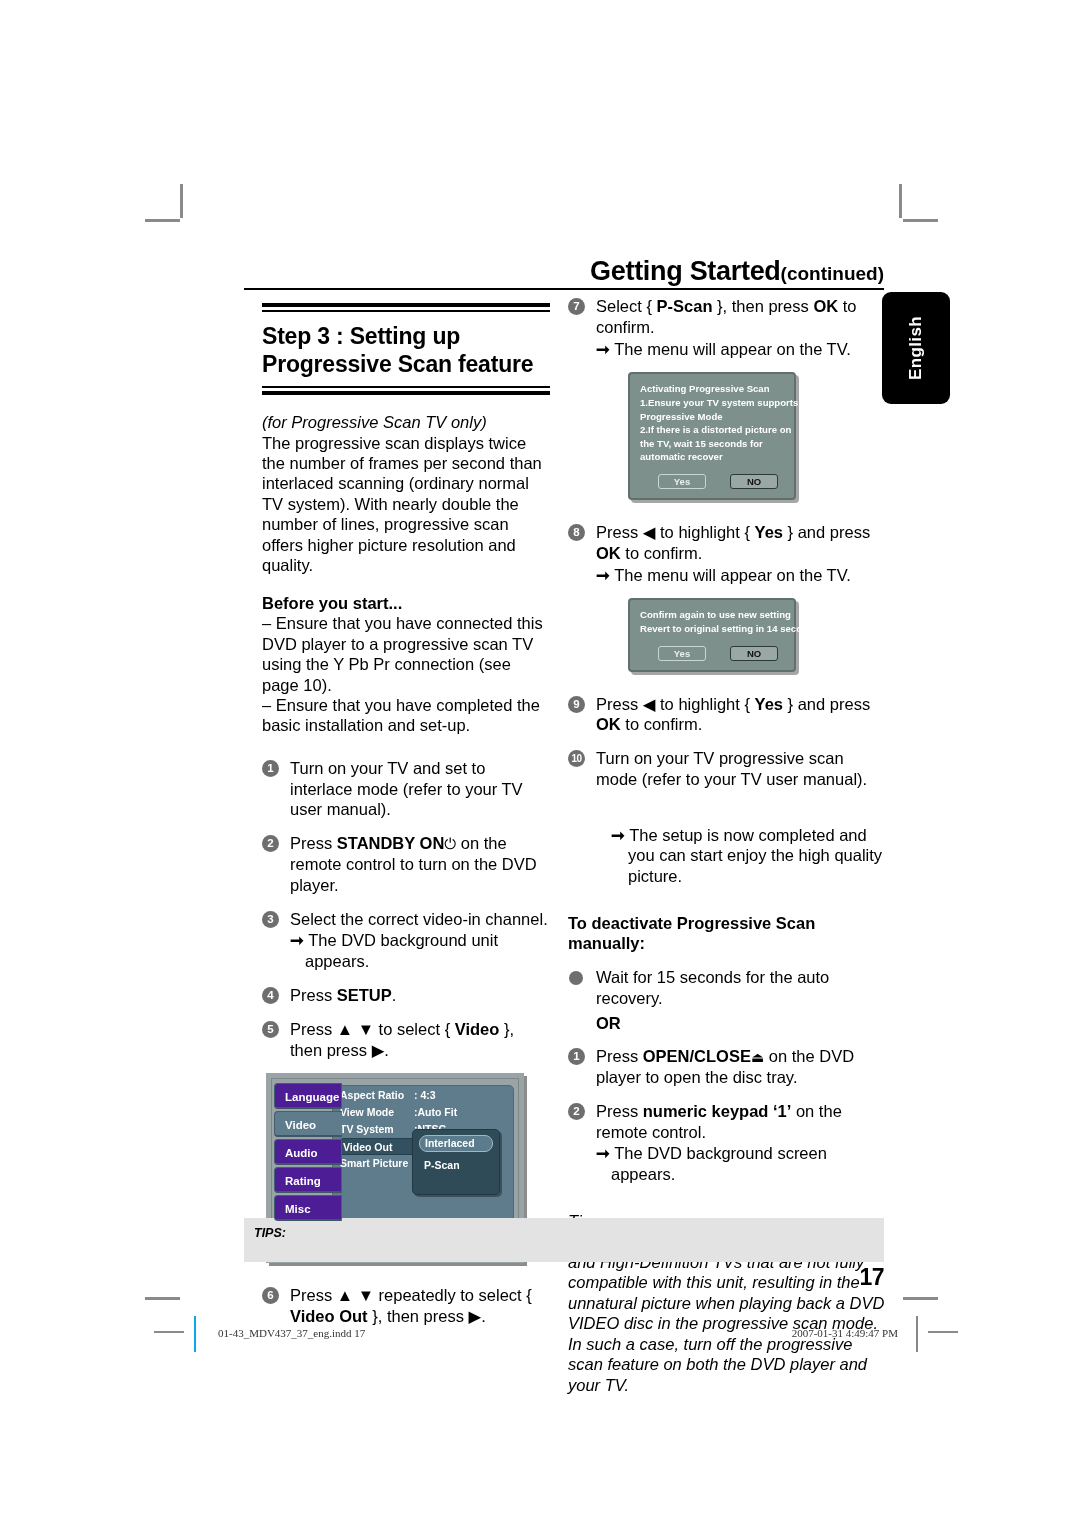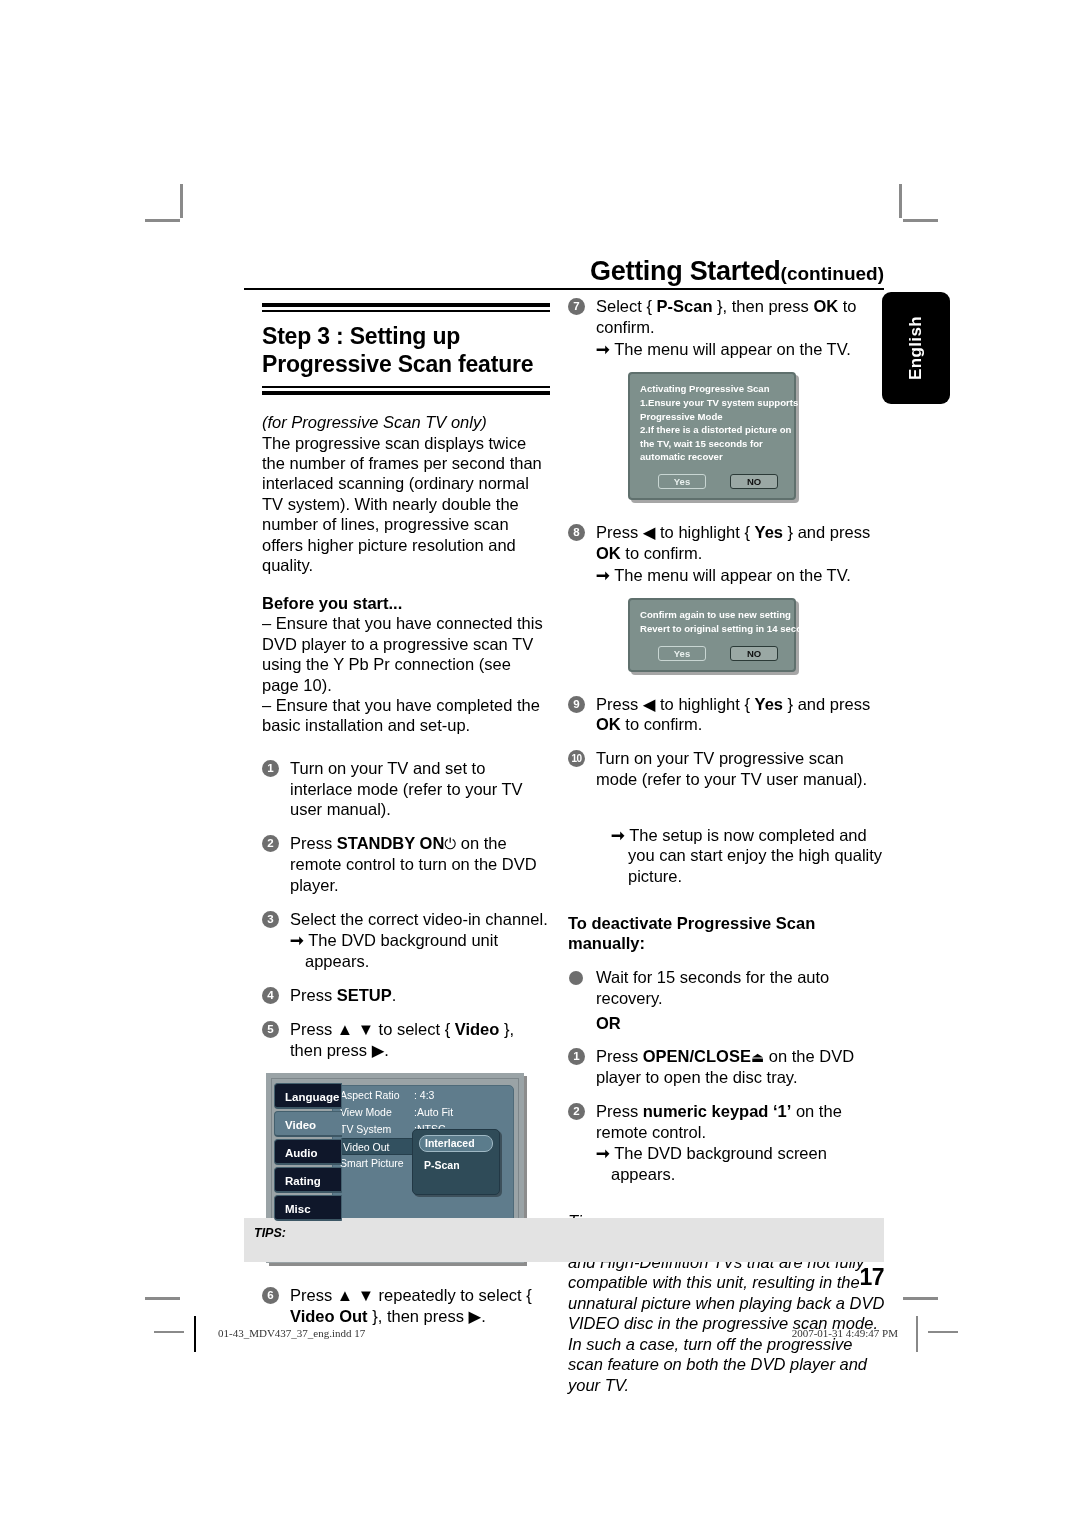--- a/index.html
+++ b/index.html
@@ -213,21 +213,21 @@
   }
   .dvd-tab {
     height: 26px;
     line-height: 26px;
     color: #ffffff;
     font-size: 11.5px;
     font-weight: bold;
     padding-left: 10px;
     border: 1px solid #44606e;
     border-bottom: 2px solid #3d5765;
-    background: #0f172a;
+    background: #4c1d95;
     box-sizing: border-box;
     border-top-left-radius: 4px;
     border-bottom-left-radius: 4px;
     margin-bottom: 2px;
   }
   .dvd-tab.active {
     background: #5f7c8c;
     border-right: none;
     color: #ffffff;
   }
@@ -235,21 +235,21 @@
     position: absolute;
     left: 74px;
     top: 14px;
     width: 180px;
     z-index: 2;
   }
   .dvd-row {
     height: 17px;
     line-height: 17px;
     font-size: 10.5px;
-    font-weight: normal;
+    font-weight: bold;
     color: #ffffff;
     position: relative;
   }
   .dvd-row .lbl { display: inline-block; width: 74px; }
   .dvd-row .val { color: #ffffff; }
   .dvd-row.sel {
     background: #32505f;
     border-radius: 3px;
     border: 1px solid #263f4c;
     box-sizing: border-box;
@@ -371,21 +371,21 @@
     letter-spacing: -0.5px;
   }
 
   
   .imp-footer {
     position: absolute;
     left: 178px;
     top: 1316px;
     width: 724px;
     height: 36px;
-    border-left: 2px solid #000000;
+    border-left: 2px solid #0ea5e9;
     border-right: 2px solid #888;
     box-sizing: border-box;
     font-family: "Liberation Serif", serif;
     font-size: 11px;
     color: #333;
   }
   .imp-footer .imp-left {
     position: absolute;
     left: 22px;
     top: 11px;

